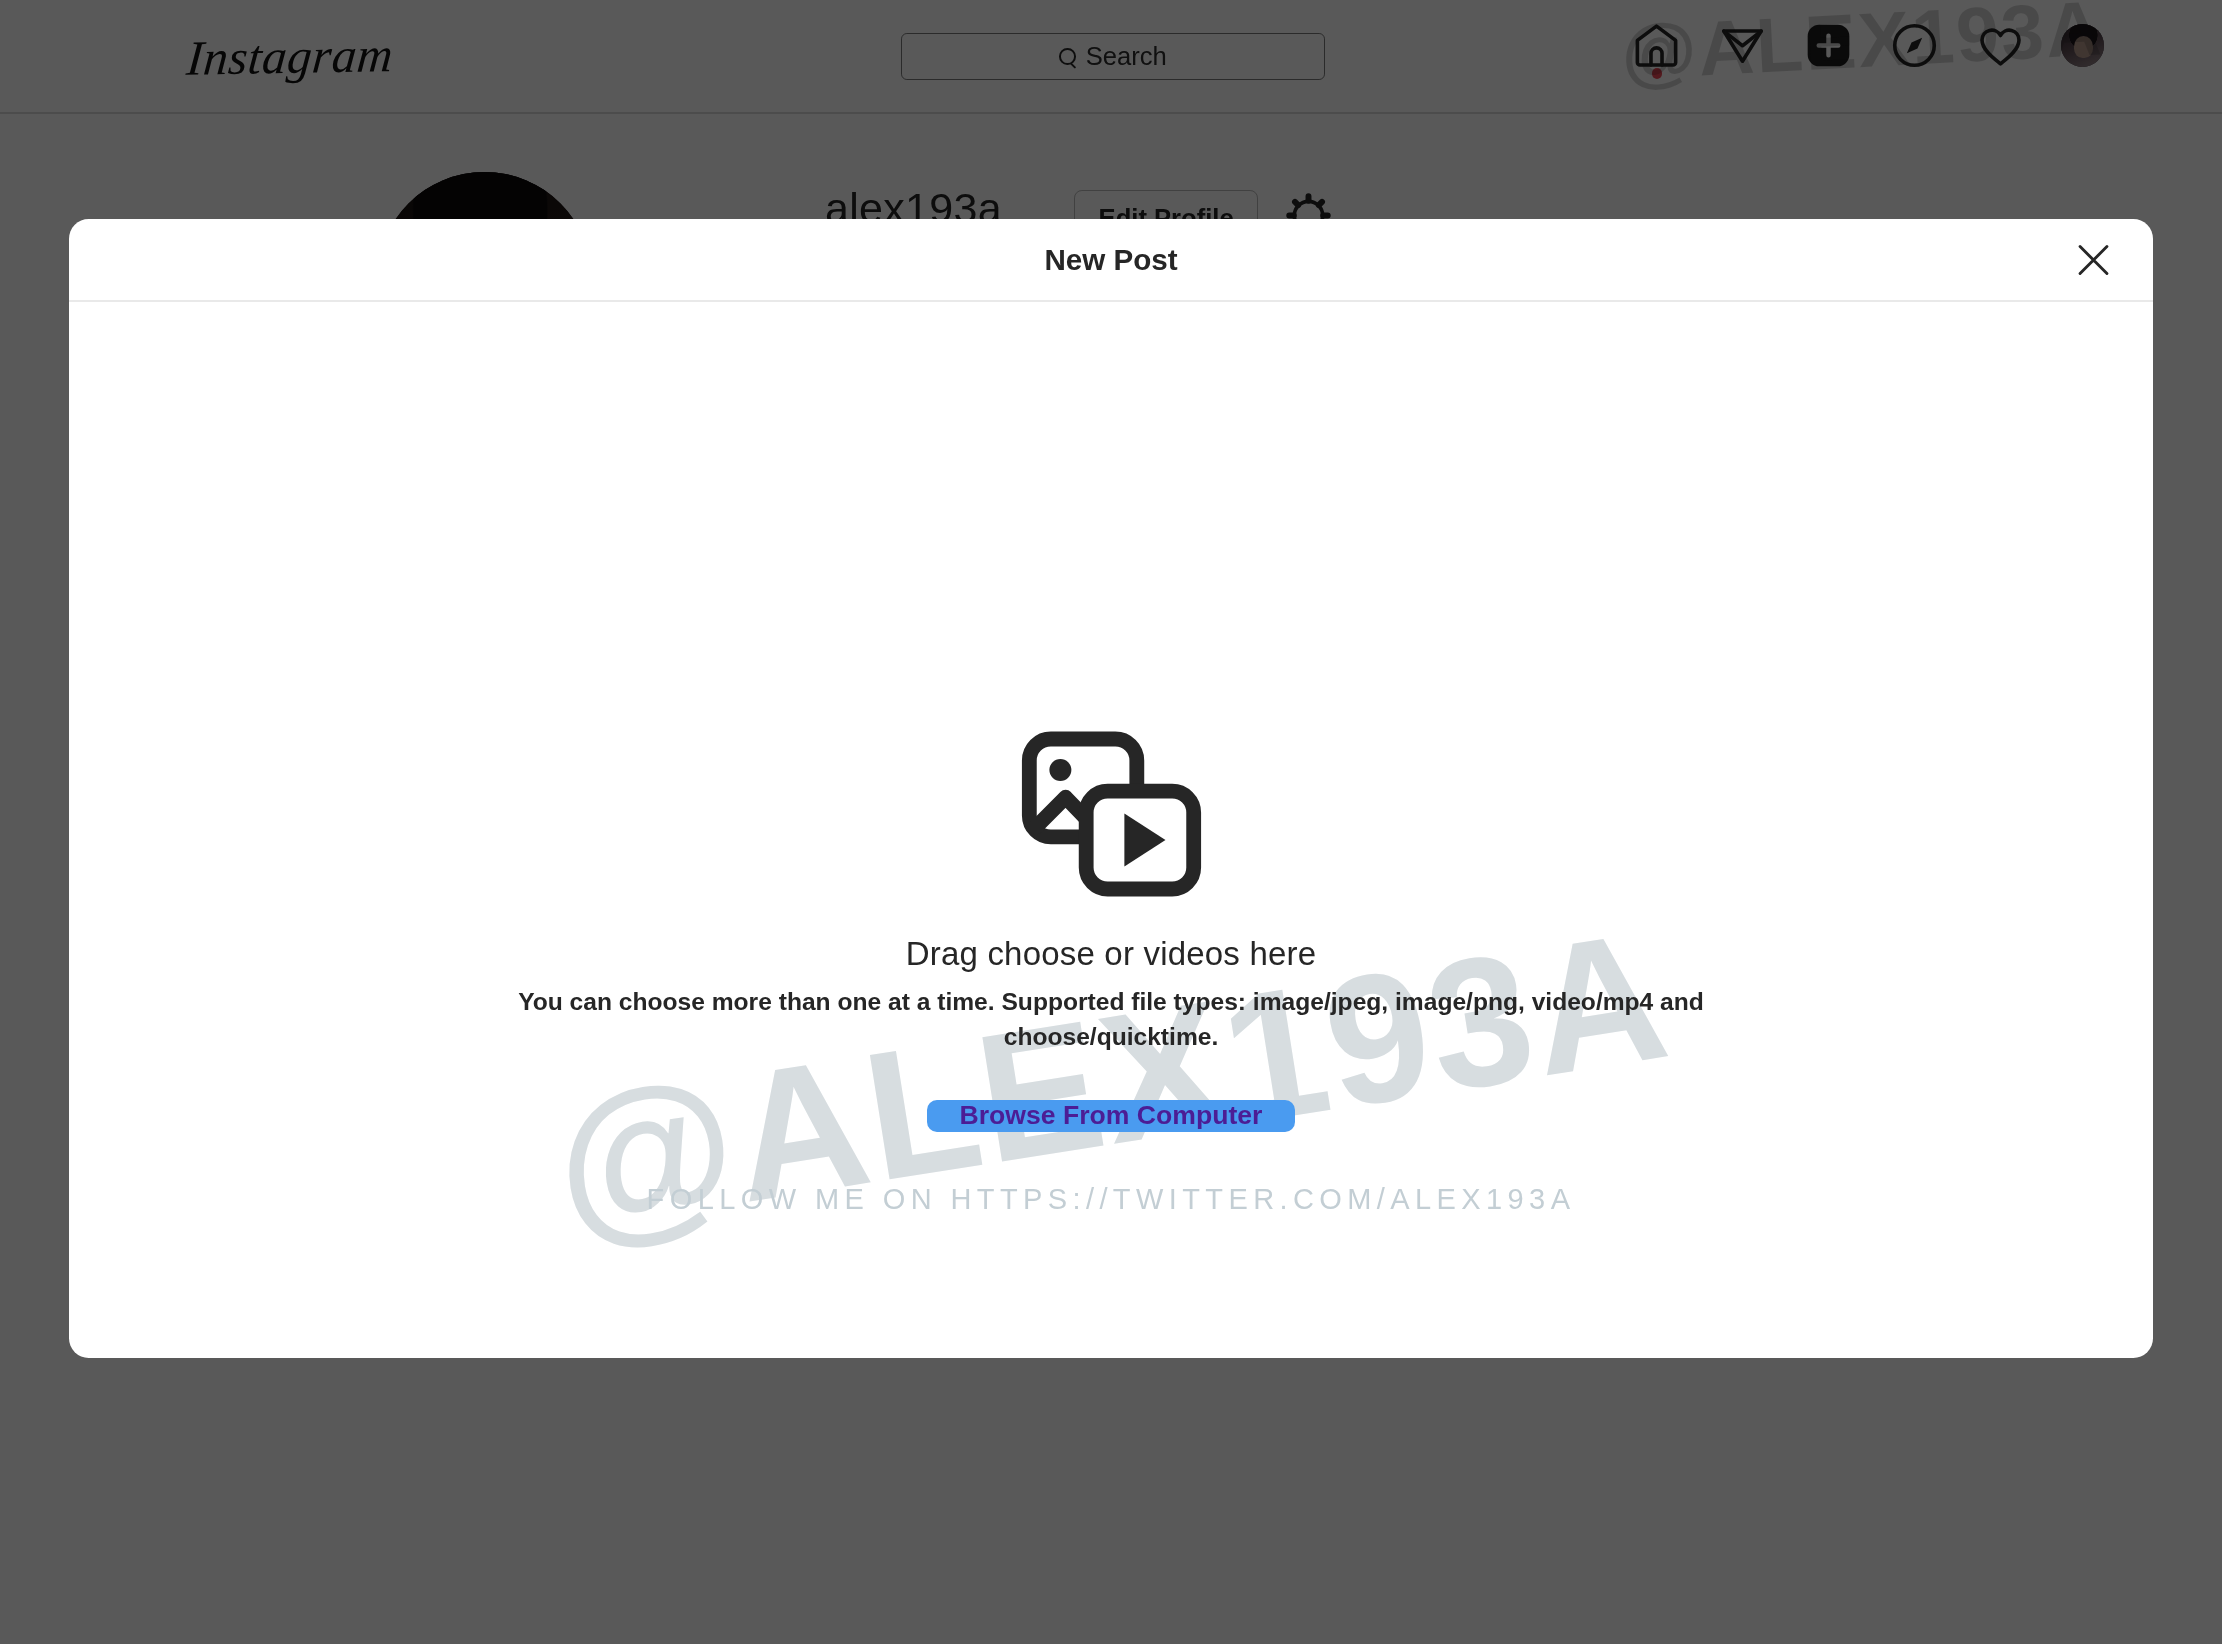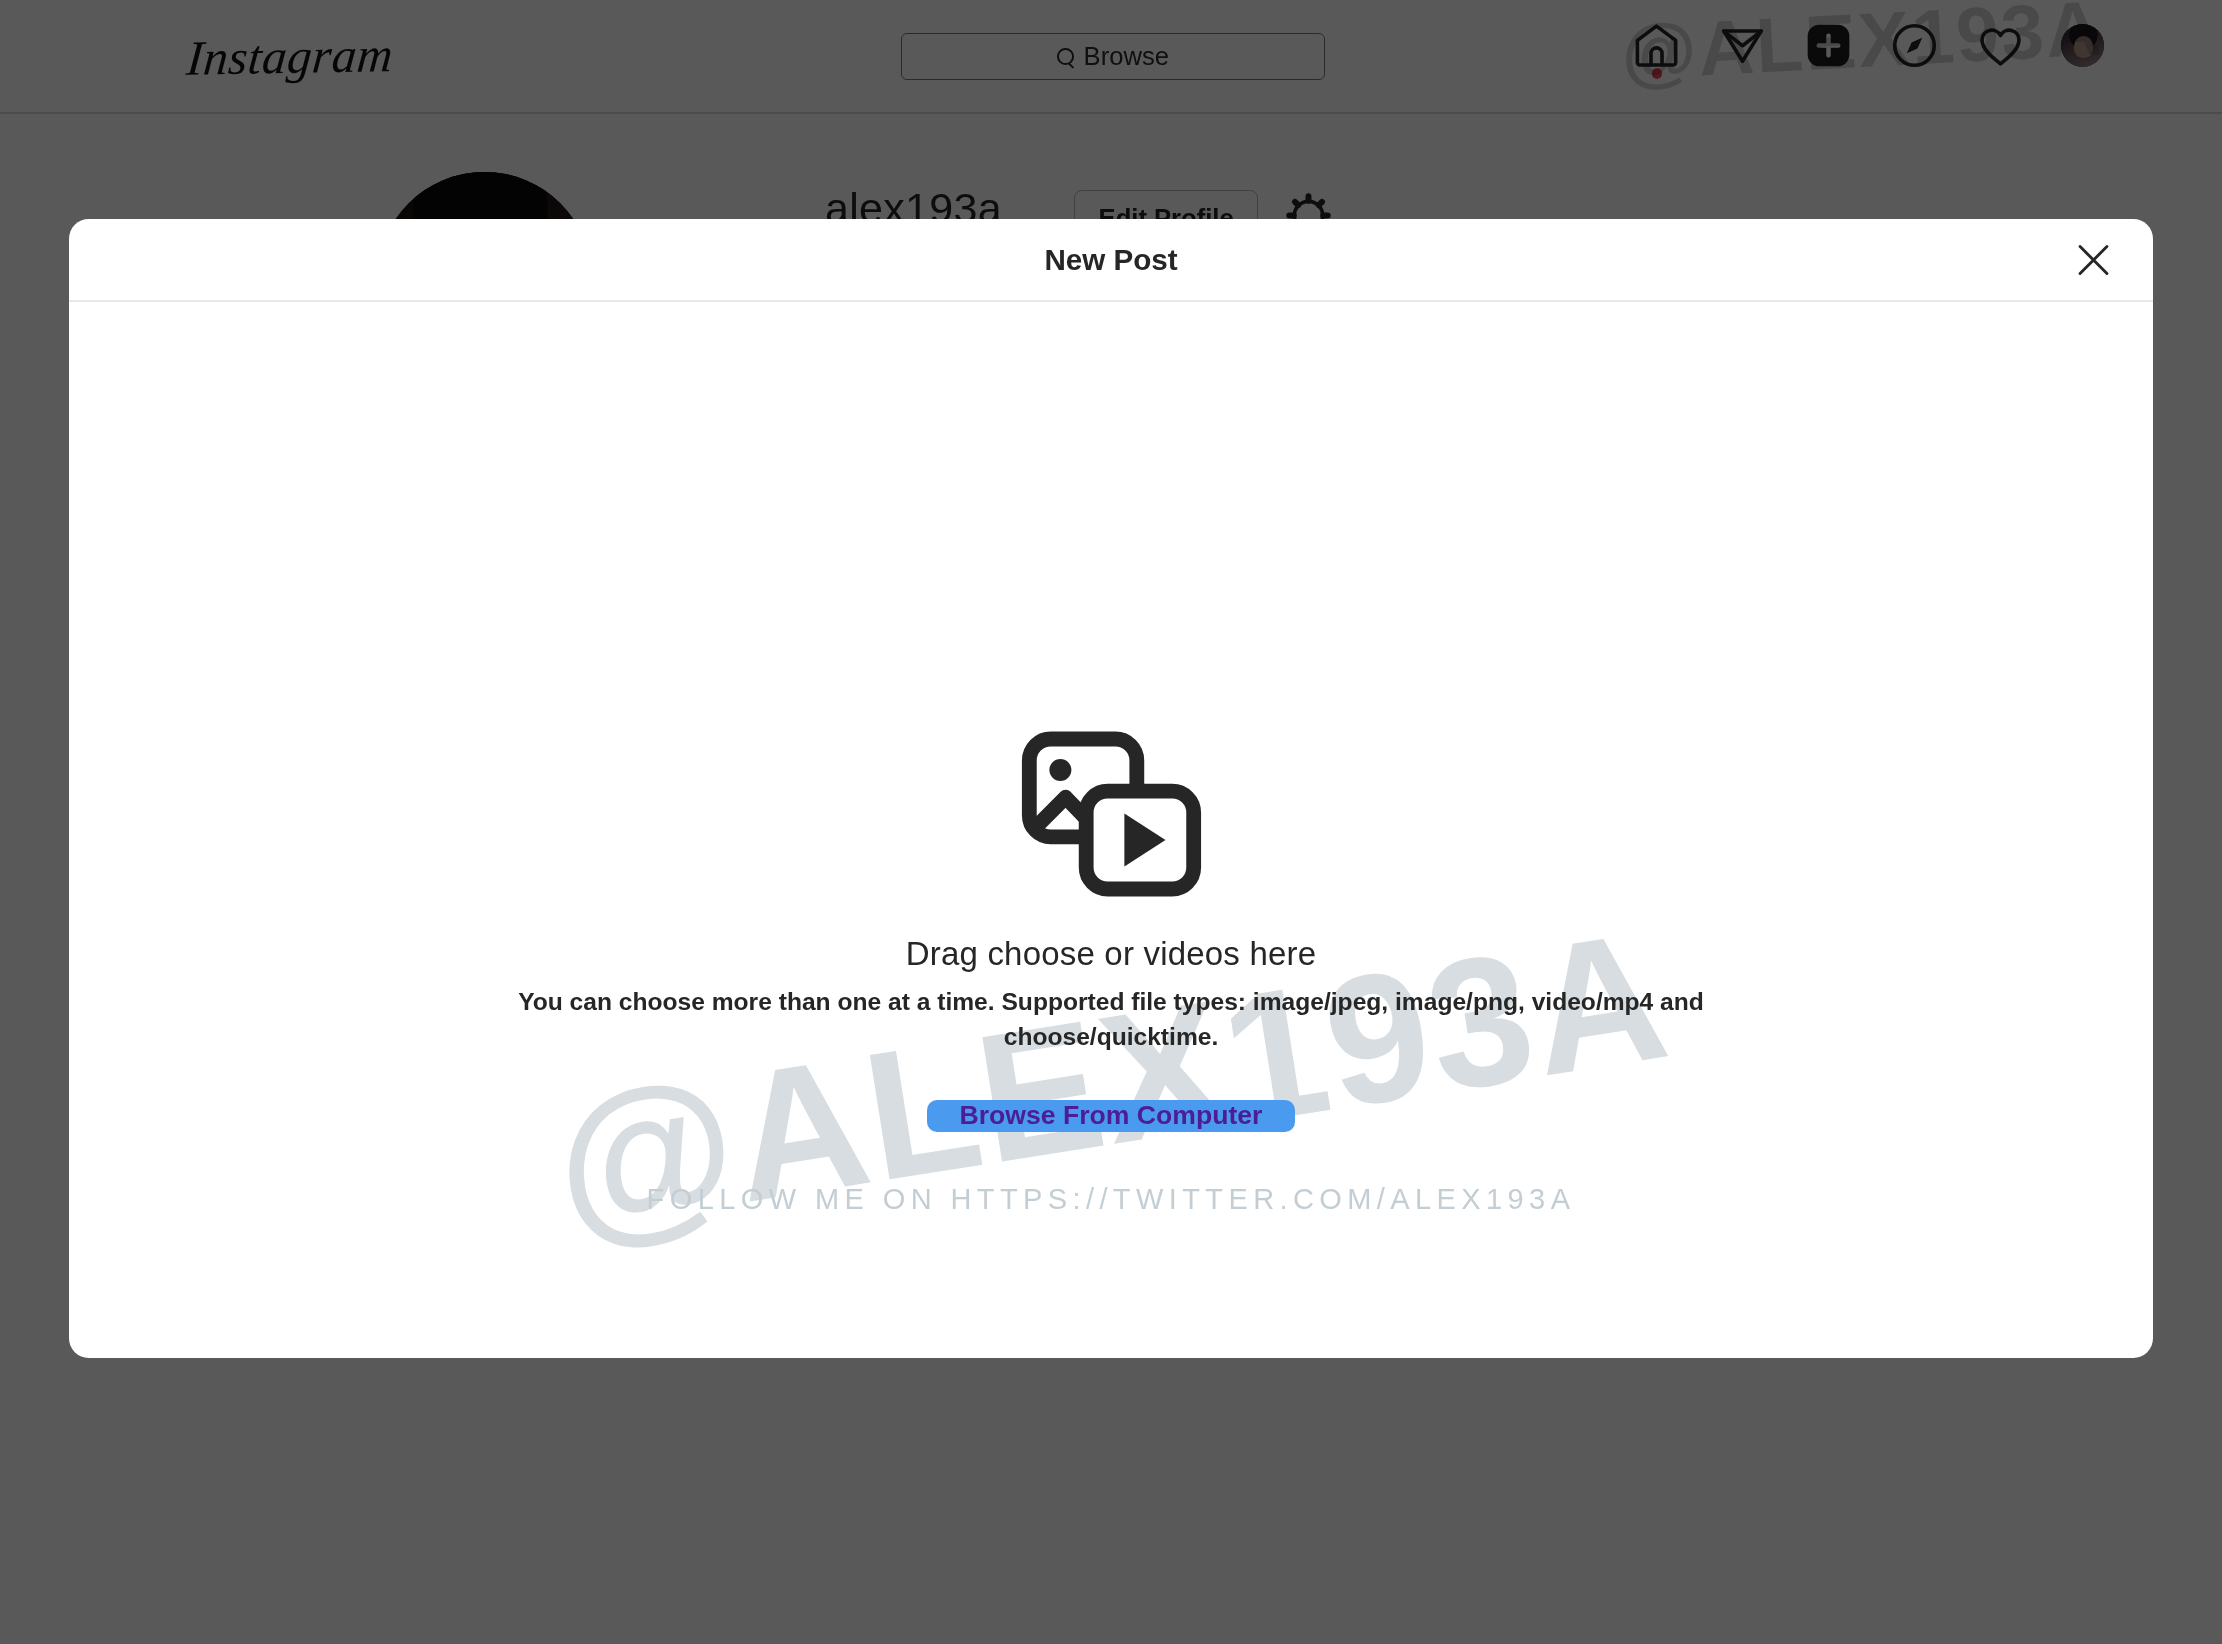--- a/index.html
+++ b/index.html
@@ -318,21 +318,21 @@
 <div id="app">
 
   <div id="page-behind">
 
     <div class="navbar">
 
       <div class="ig-logo">Instagram</div>
 
       <div class="search-box">
         <span class="mag"></span>
-        <span class="ph">Browse</span>
+        <span class="ph">Search</span>
       </div>
 
       <div class="nav-icons">
 
         <span class="nav-ico">
           <svg viewBox="0 0 24 24" fill="none" stroke="#262626" stroke-width="1.7" stroke-linecap="round" stroke-linejoin="round">
             <path d="M3 9.6 12 2.9l9 6.7V20a1.2 1.2 0 0 1-1.2 1.2H4.2A1.2 1.2 0 0 1 3 20z"></path>
             <path d="M9.4 21.2v-5.5a2.6 2.6 0 0 1 5.2 0v5.5"></path>
           </svg>
           <span class="notif-dot"></span>

